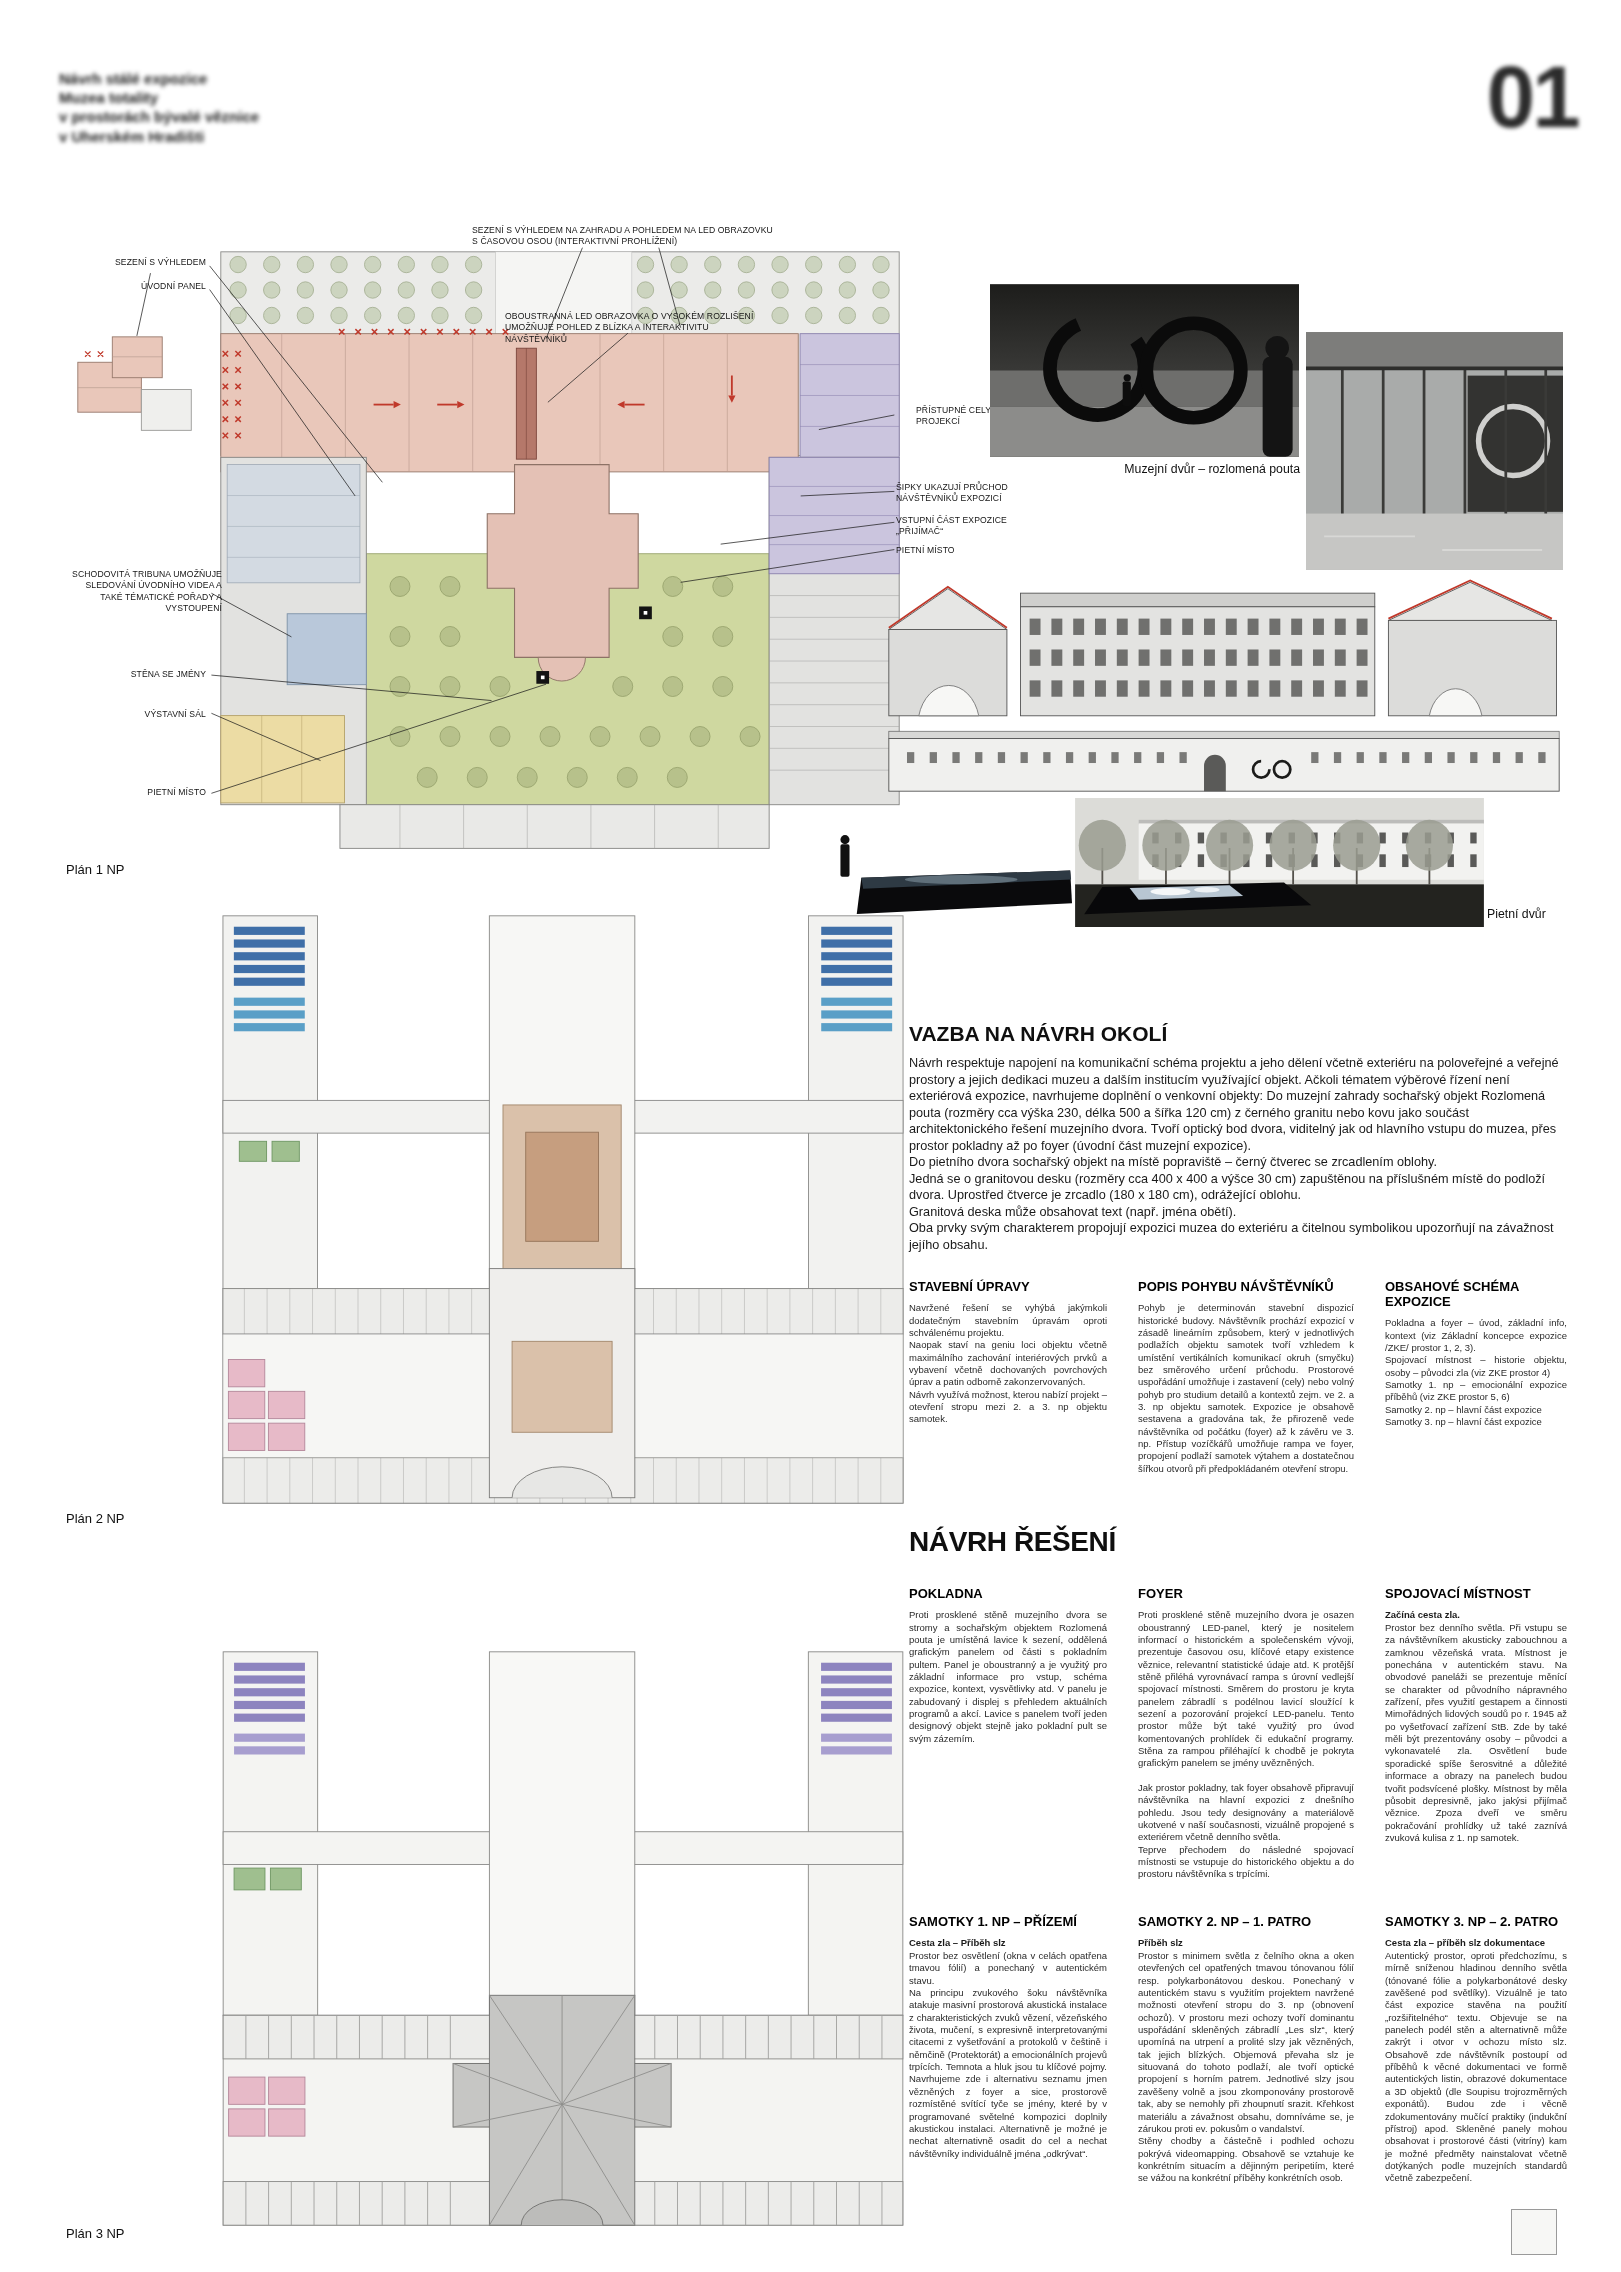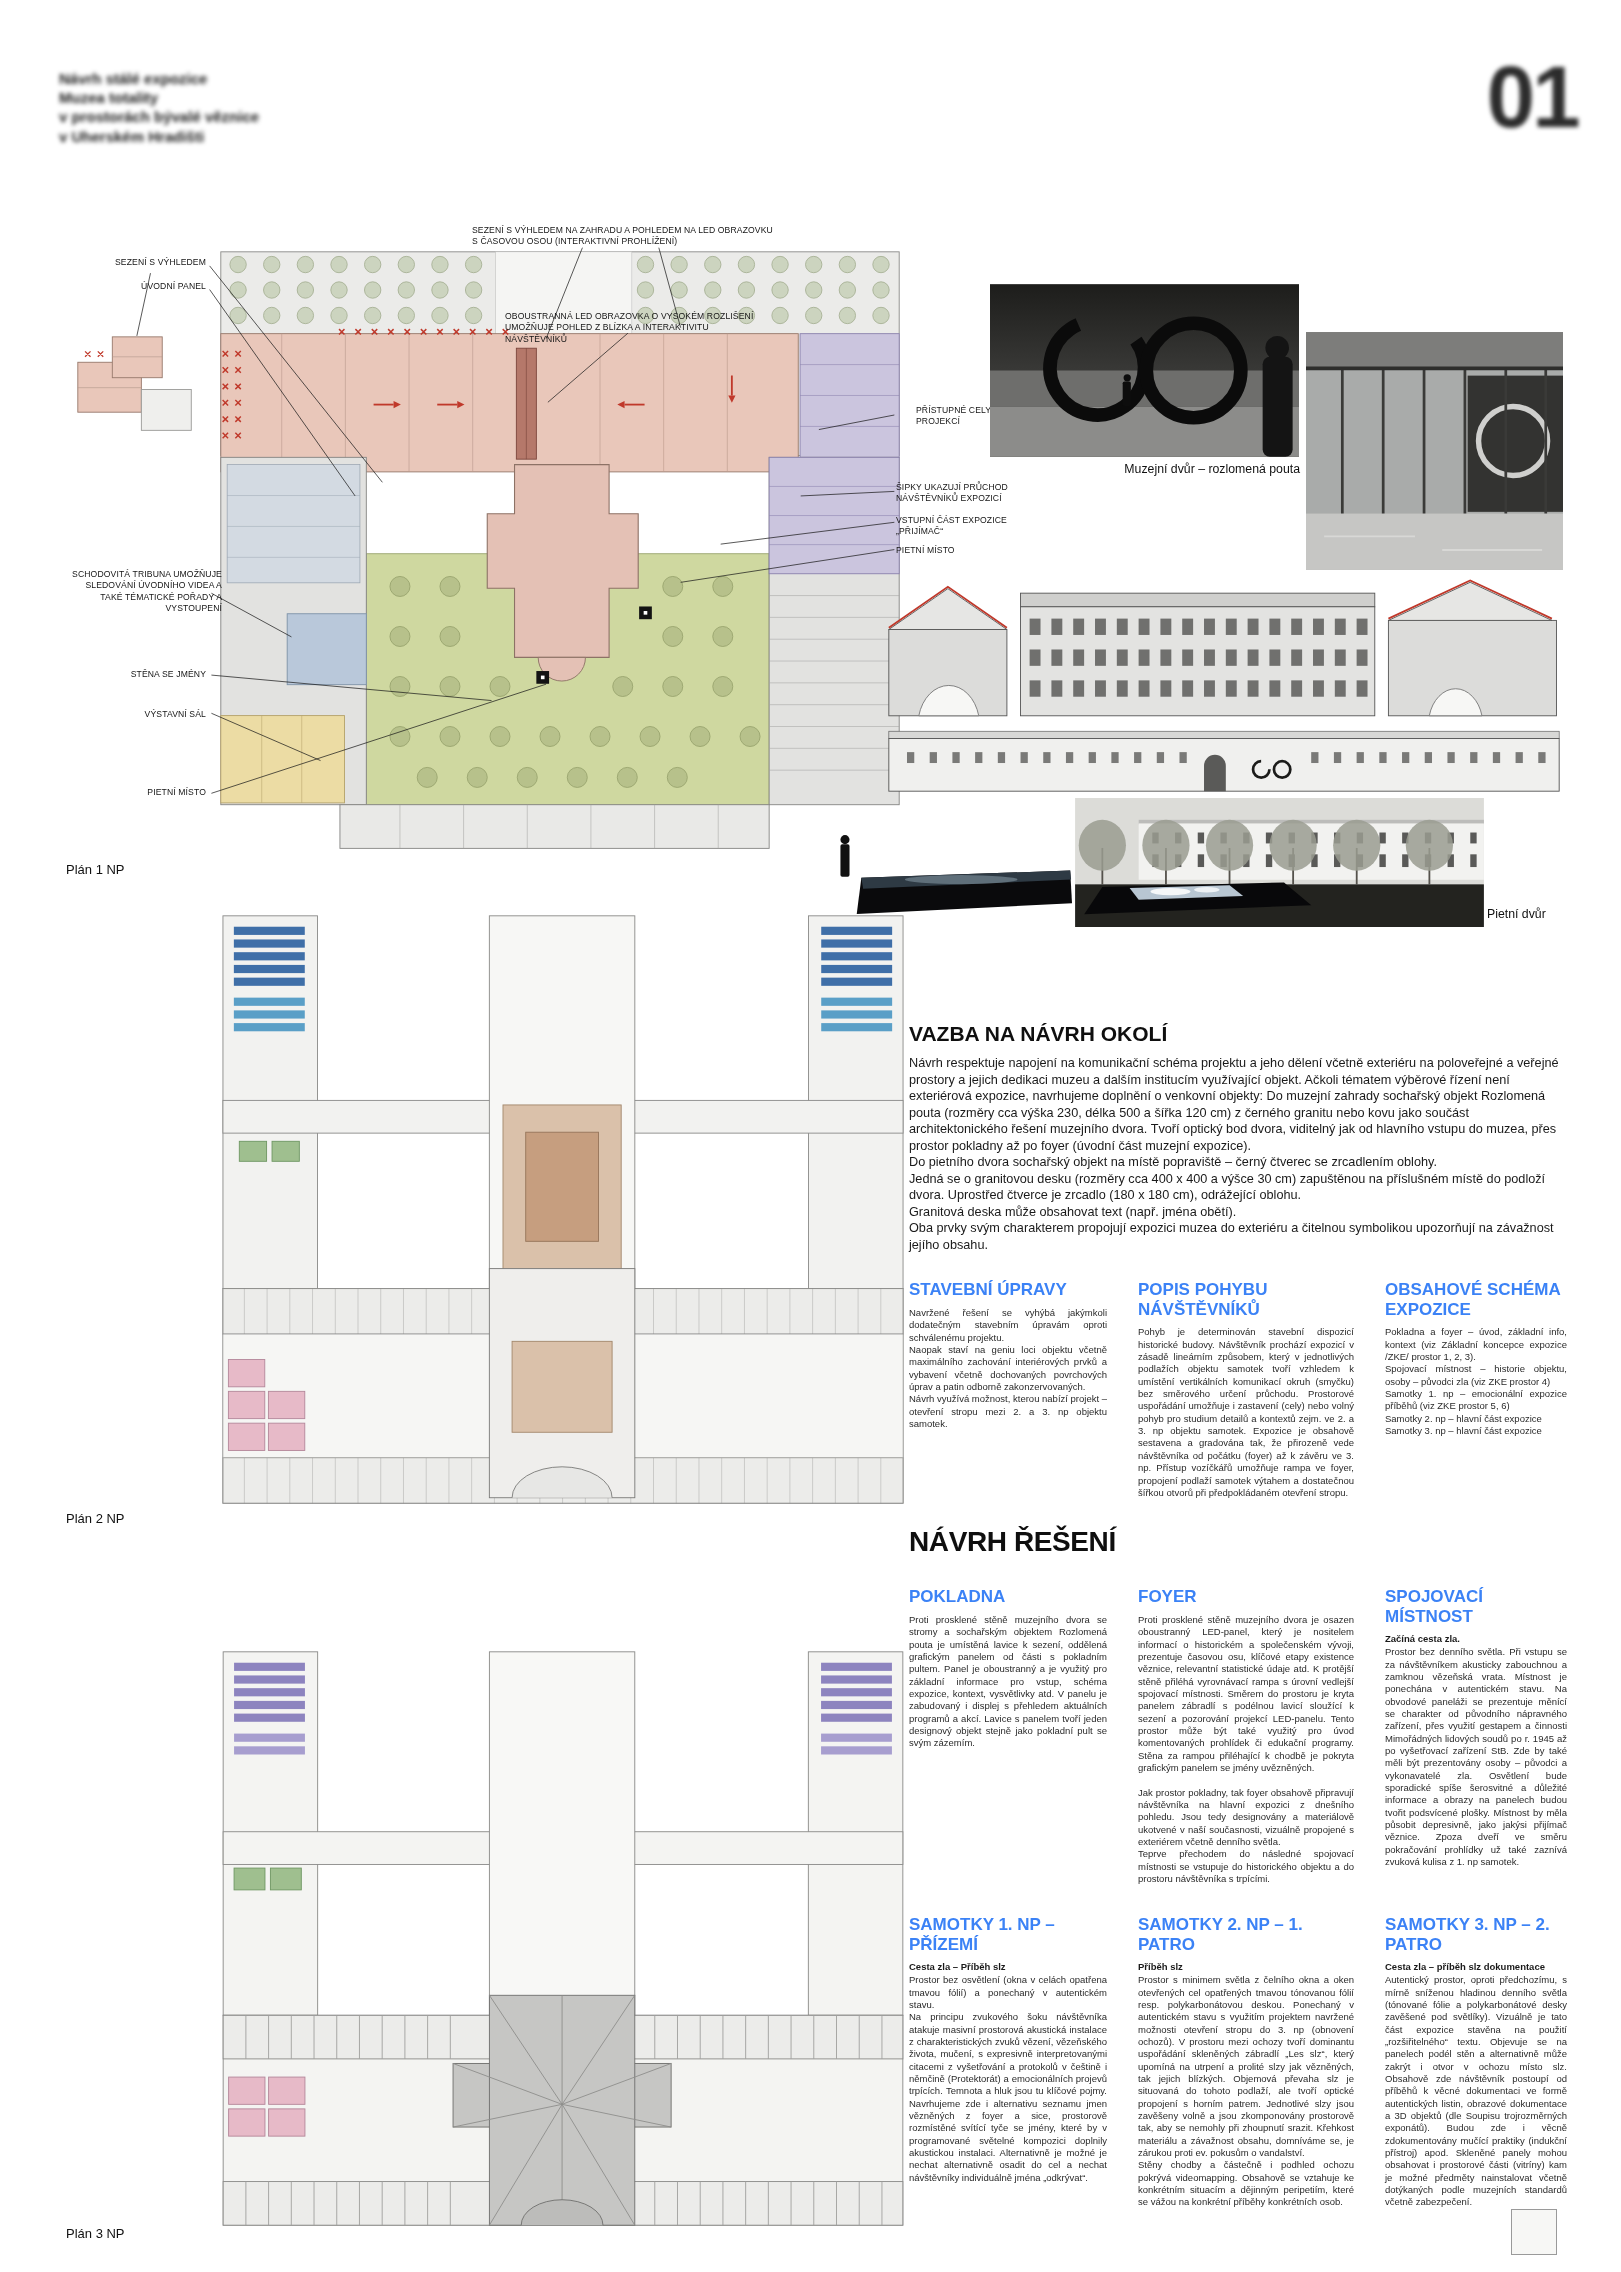--- a/index.html
+++ b/index.html
@@ -14,21 +14,21 @@
   .plan-label{font-size:13px;color:#111;}
   .caption{font-size:12.3px;color:#111;}
   .h-big{font-size:36px;font-weight:700;color:#0f0f0f;letter-spacing:-0.5px;margin:0;}
   .h-big2{font-size:28px;font-weight:700;color:#0f0f0f;letter-spacing:-0.4px;margin:0;}
   .h-sub{font-size:21px;font-weight:700;color:#0f0f0f;margin:0;}
   .body-copy{font-size:12.7px;line-height:1.3;color:#1a1a1a;white-space:pre-line;}
   .cols{display:flex;gap:31px;}
   .col{width:198px;}
   .col.w2{width:216px;}
   .col.w3{width:182px;}
-  .col h3{font-size:17px;font-weight:700;color:#3b82f6;margin:0 0 7.3px 0;line-height:1.15;}
+  .col h3{font-size:13px;font-weight:700;color:#000000;margin:0 0 7.3px 0;line-height:1.15;}
   .col .sub{font-size:9.5px;font-weight:700;color:#1a1a1a;margin:0 0 1.8px 0;}
   .col p{font-size:9.5px;line-height:1.3;color:#2a2a2a;margin:0;text-align:justify;white-space:pre-line;}
   svg{display:block;}
   .corner-square{border:0.9px solid #9a9a9a;background:#f7f7f5;}
 </style>
 </head>
 <body>
 
 <div class="board">
 

